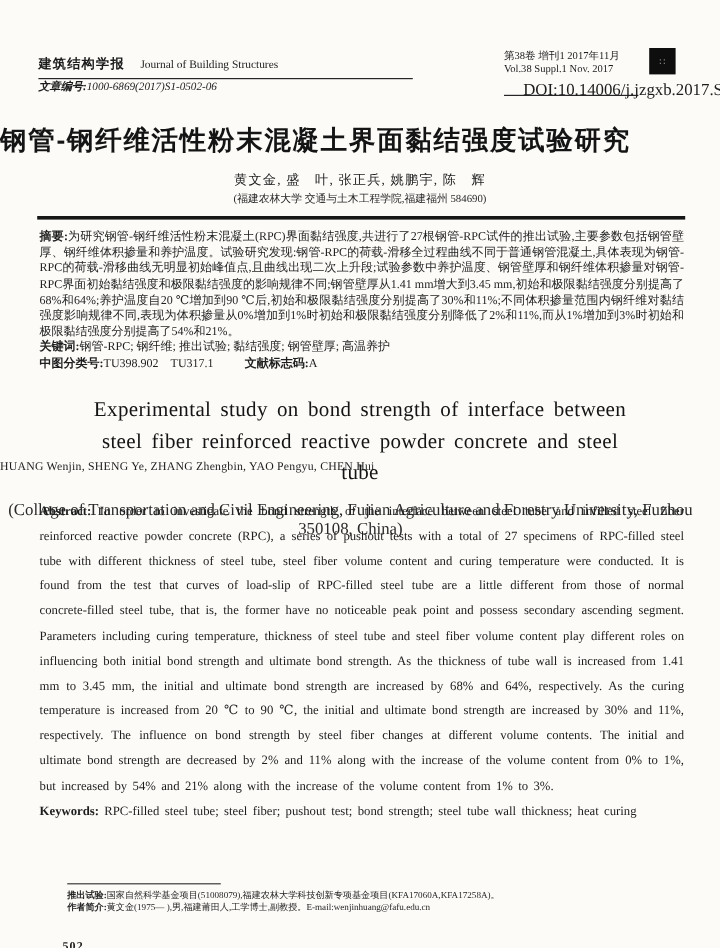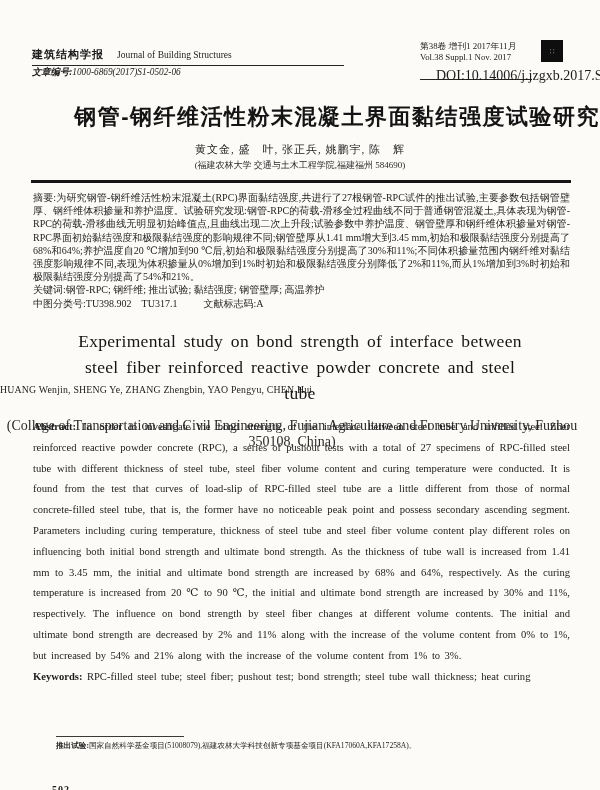--- a/index.html
+++ b/index.html
@@ -36,21 +36,21 @@
     position:absolute; left:541px; top:40px; width:22px; height:22px;
     background:#0e0e0e; color:#9a948c; font-size:8px;
     display:flex; align-items:center; justify-content:center;
   }
   .hdr-doi {
     position:absolute; left:436px; top:68px; font-size:14px; white-space:nowrap;
   }
   
   .title-cn {
     position:absolute; left:0; right:0; top:102px;
-    text-align:right;
+    text-align:left;
     font-family:"Liberation Sans","DejaVu Sans",sans-serif;
     font-size:22px; font-weight:bold; letter-spacing:1.5px;
     color:#141414;
   }
   .authors-cn {
     position:absolute; left:0; right:0; top:142px;
     text-align:center; font-size:11px; letter-spacing:1px;
   }
   .affil-cn {
     position:absolute; left:0; right:0; top:159px;
@@ -60,21 +60,21 @@
     position:absolute; left:31px; right:29px; top:180px;
     height:2.6px; background:#161616;
   }
   
   .abs-cn {
     position:absolute; left:33px; top:191px; width:537px;
     font-size:10px; line-height:13.2px; text-align:justify;
     color:#1e1e1e;
   }
   .abs-cn p { margin:0; }
-  .abs-cn b { font-weight:normal; }
+  .abs-cn b { font-weight:bold; }
   .clc-line .gap { display:inline-block; width:26px; }
   
   .title-en {
     position:absolute; left:0; right:0; top:328px;
     text-align:center; font-size:17.5px; line-height:26px;
     word-spacing:3px; letter-spacing:0.3px; color:#141414;
   }
   .title-en .inner { display:inline-block; max-width:452px; }
   .authors-en {
     position:absolute; left:0; right:0; top:384px;
@@ -147,17 +147,18 @@
   <div class="affil-en">(College of Transportation and Civil Engineering, Fujian Agriculture and Forestry University, Fuzhou 350108, China)</div>
 
   <div class="abs-en">
     <p><b>Abstract:</b> <span>In order to investigate the bond strength of the interface between steel tube and infilled steel fiber reinforced reactive powder concrete (RPC), a series of pushout tests with a total of 27 specimens of RPC-filled steel tube with different thickness of steel tube, steel fiber volume content and curing temperature were conducted. It is found from the test that curves of load-slip of RPC-filled steel tube are a little different from those of normal concrete-filled steel tube, that is, the former have no noticeable peak point and possess secondary ascending segment. Parameters including curing temperature, thickness of steel tube and steel fiber volume content play different roles on influencing both initial bond strength and ultimate bond strength. As the thickness of tube wall is increased from 1.41 mm to 3.45 mm, the initial and ultimate bond strength are increased by 68% and 64%, respectively. As the curing temperature is increased from 20 ℃ to 90 ℃, the initial and ultimate bond strength are increased by 30% and 11%, respectively. The influence on bond strength by steel fiber changes at different volume contents. The initial and ultimate bond strength are decreased by 2% and 11% along with the increase of the volume content from 0% to 1%, but increased by 54% and 21% along with the increase of the volume content from 1% to 3%.</span></p>
     <p><b>Keywords:</b> <span>RPC-filled steel tube; steel fiber; pushout test; bond strength; steel tube wall thickness; heat curing</span></p>
   </div>
 
   <div class="foot">
     <div class="foot-rule"></div>
     <p><b>推出试验:</b><span>国家自然科学基金项目(51008079),福建农林大学科技创新专项基金项目(KFA17060A,KFA17258A)。</span></p>
+    <p><b>作者简介:</b><span>黄文金(1975— ),男,福建莆田人,工学博士,副教授。E-mail:wenjinhuang@fafu.edu.cn</span></p>
   </div>
 
   <div class="page-no">502</div>
 
 </div>
 
 </body></html>

